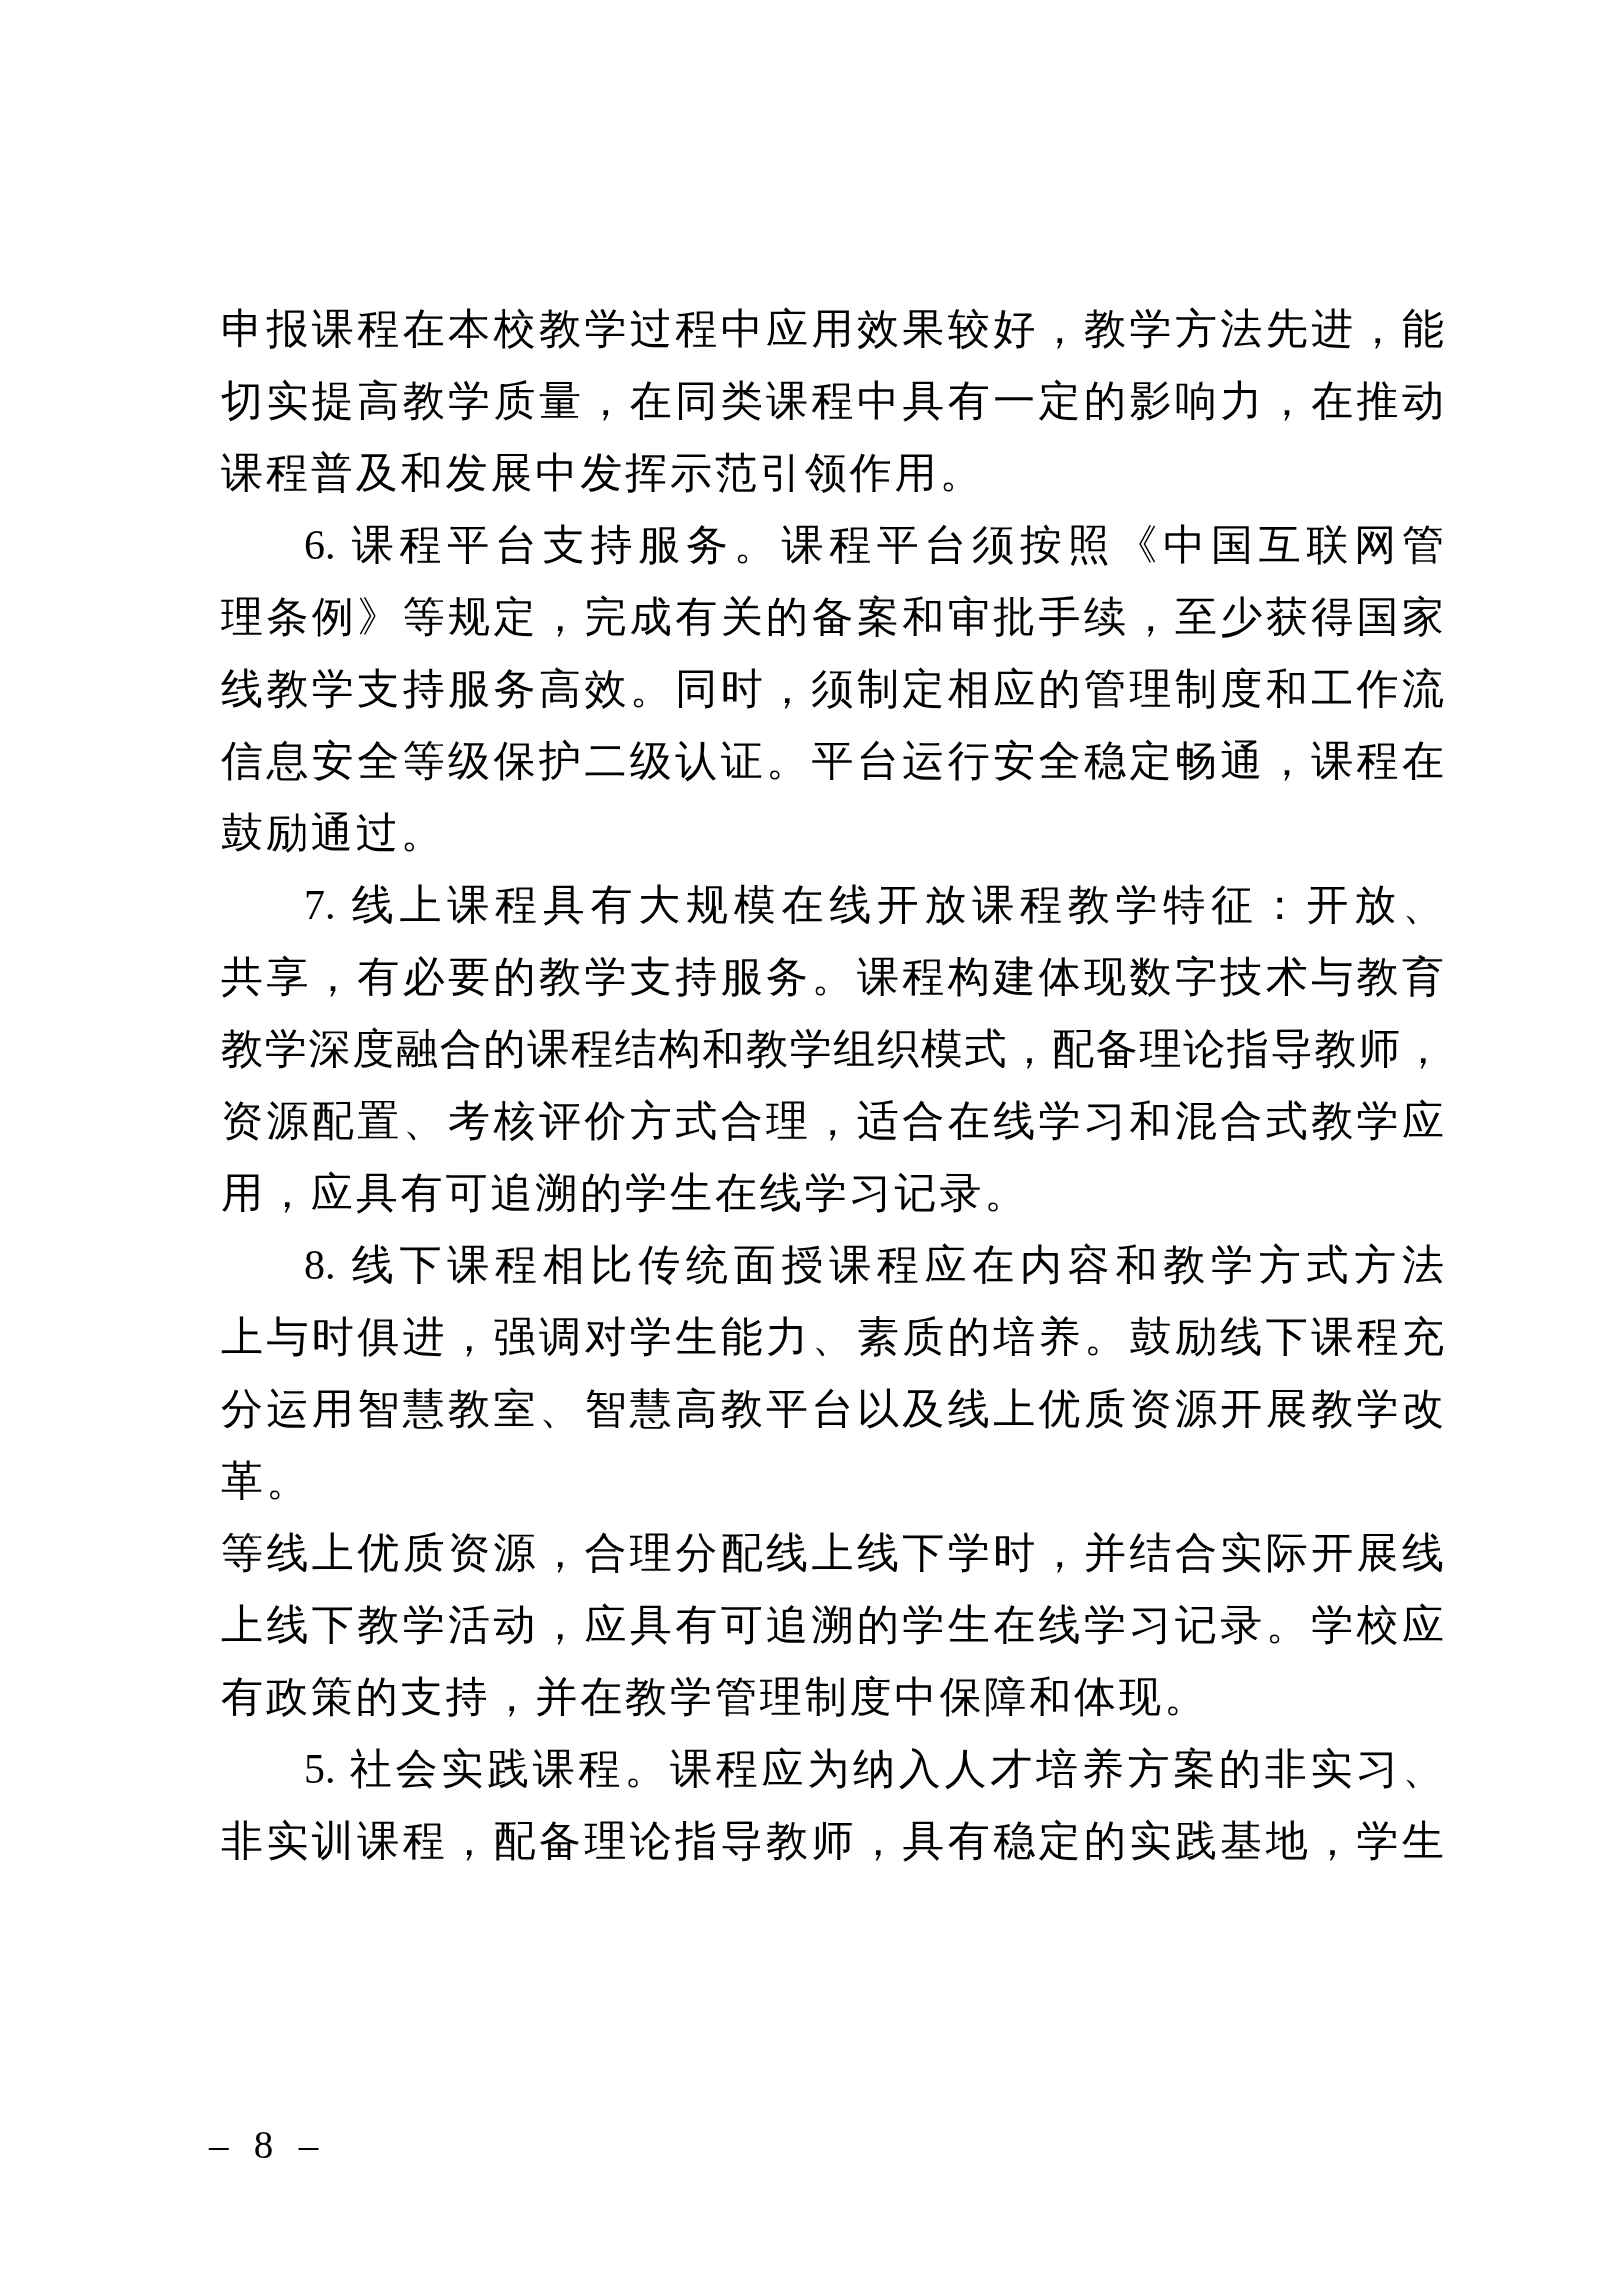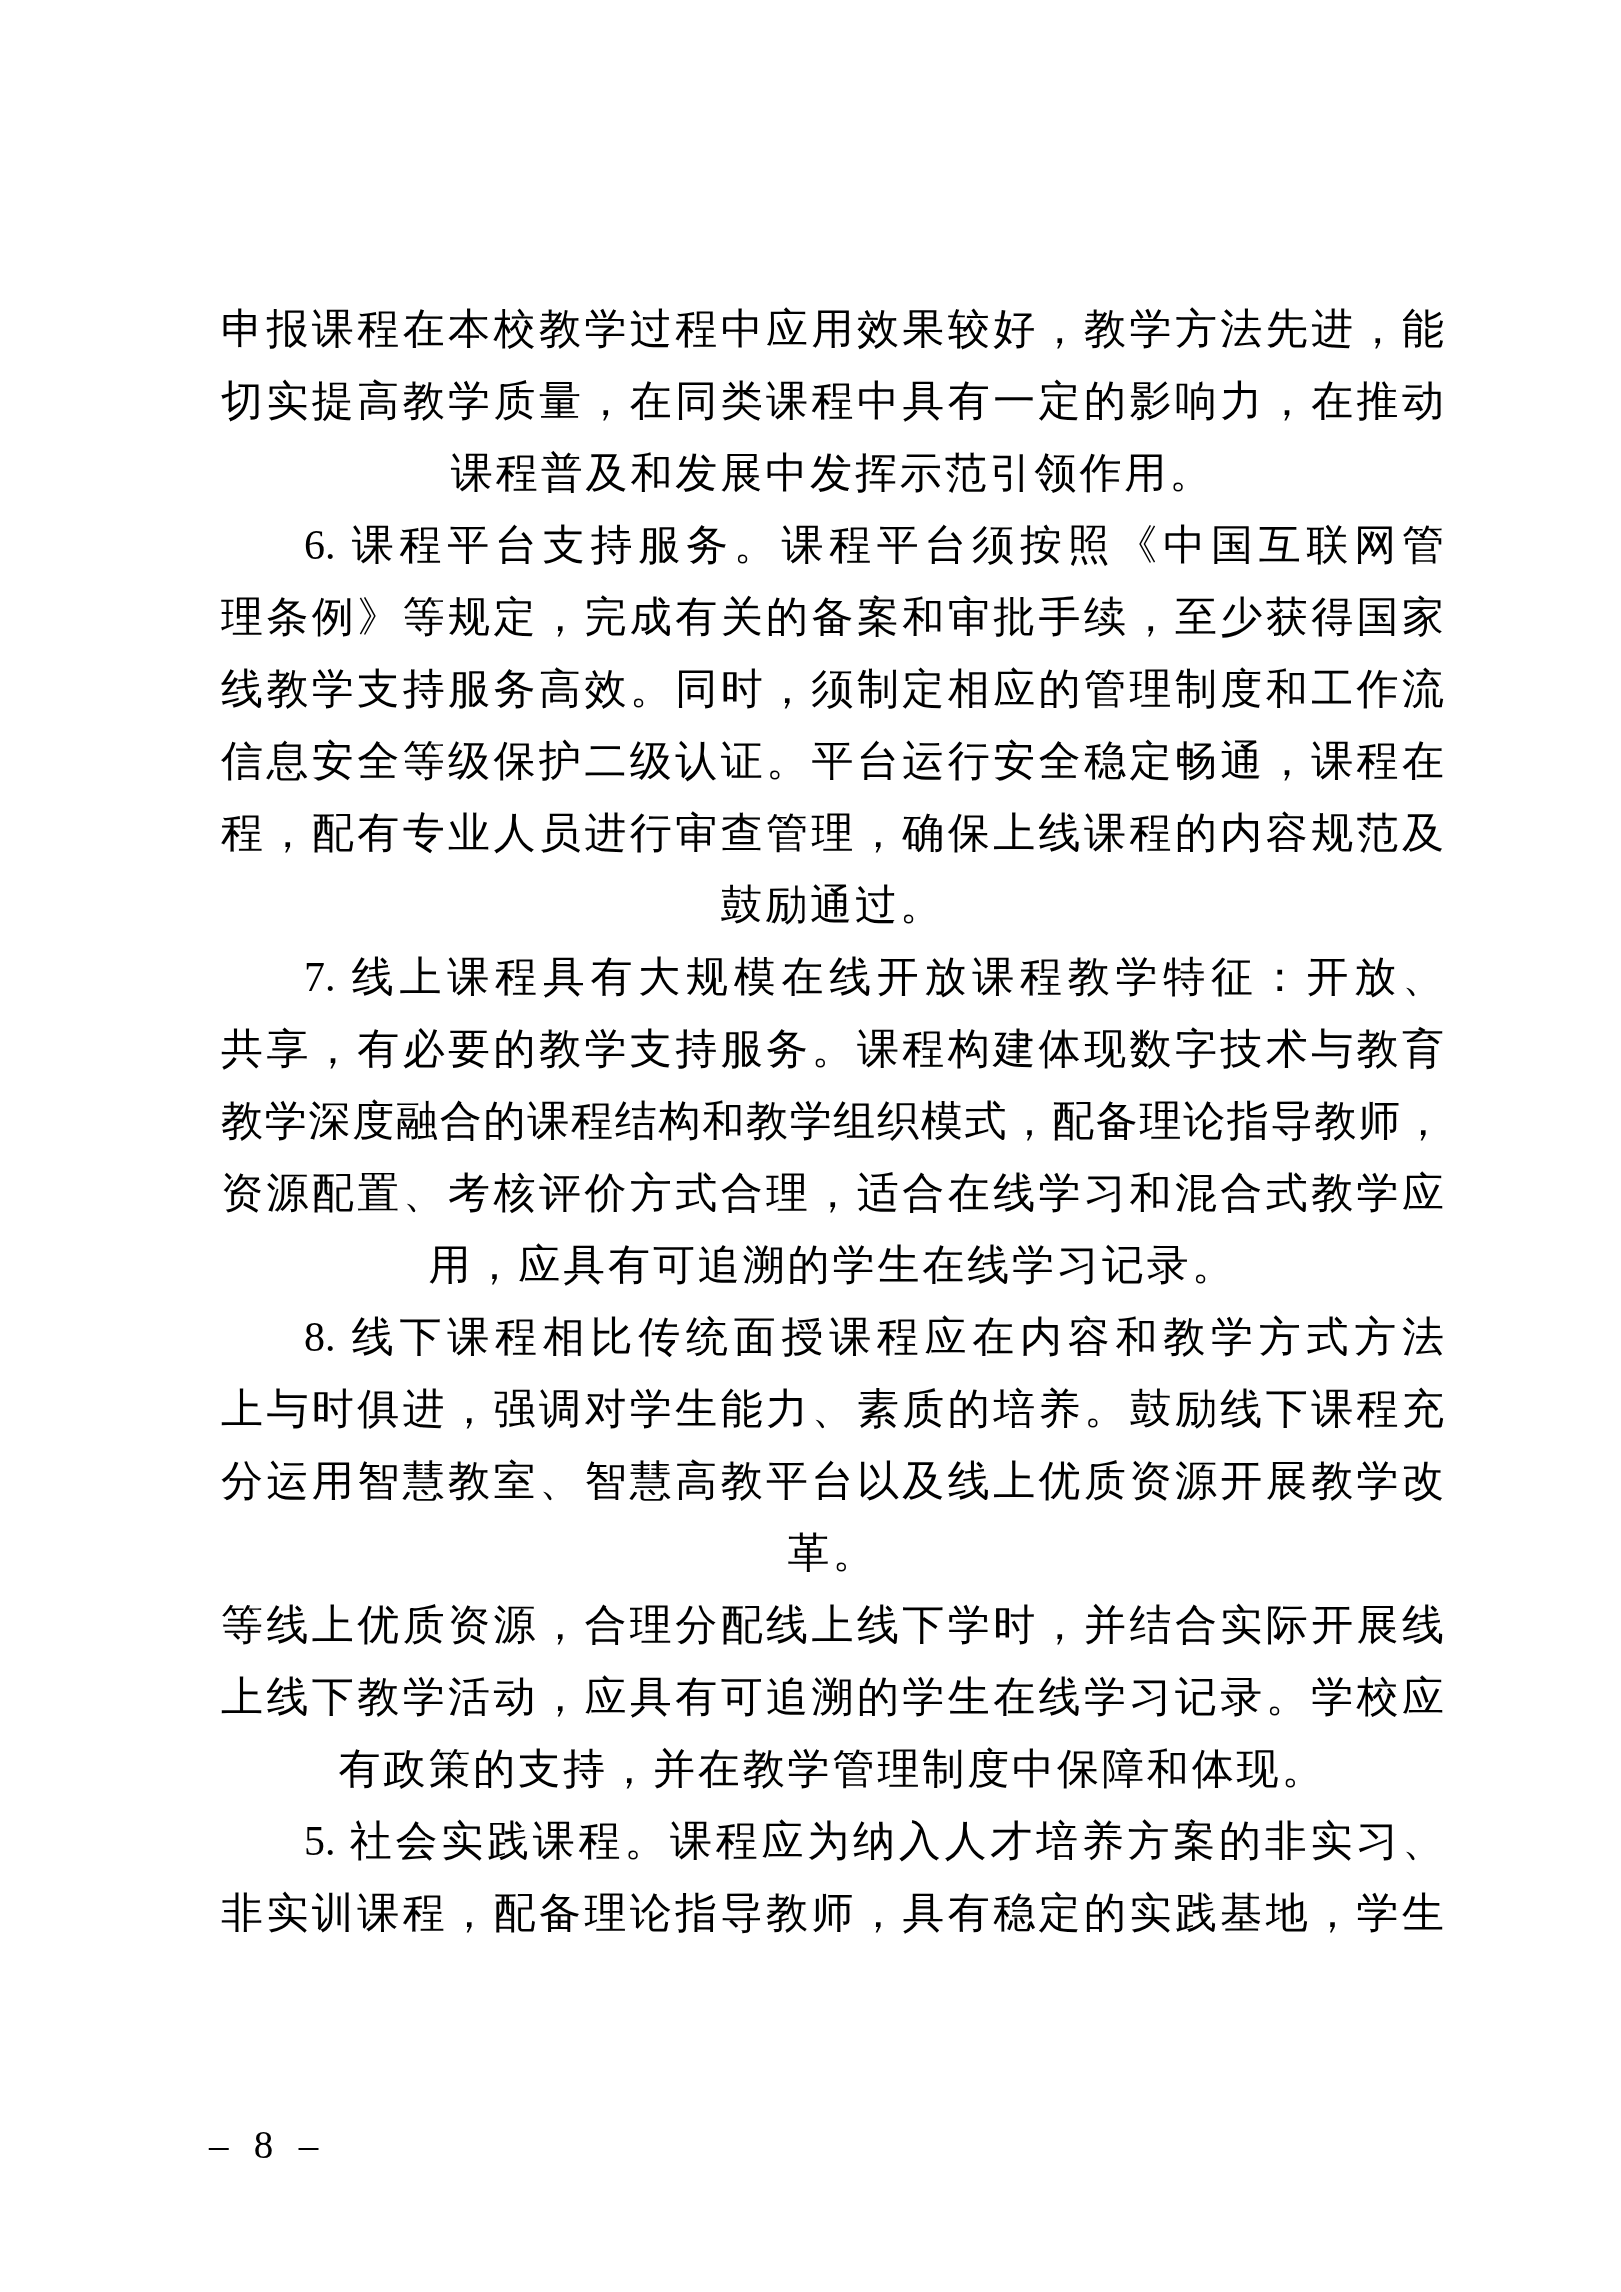--- a/index.html
+++ b/index.html
@@ -27,21 +27,21 @@
     line-height: 72px;
     height: 72px;
     white-space: pre-wrap;
     color: #000000;
   }
   .full {
     text-align: justify;
     text-align-last: justify;
   }
   .short {
-    text-align: center;
+    text-align: left;
     letter-spacing: 2.9px;
   }
   .indent {
     text-indent: 83px;
   }
   .footer {
     position: absolute;
     left: 209px;
     top: 2115px;
     font-size: 39px;
@@ -57,21 +57,20 @@
   <div class="content">
 
     <div class="line full">申报课程在本校教学过程中应用效果较好，教学方法先进，能</div>
     <div class="line full">切实提高教学质量，在同类课程中具有一定的影响力，在推动</div>
     <div class="line short">课程普及和发展中发挥示范引领作用。</div>
 
     <div class="line full indent">6. 课程平台支持服务。课程平台须按照《中国互联网管</div>
     <div class="line full">理条例》等规定，完成有关的备案和审批手续，至少获得国家</div>
     <div class="line full">线教学支持服务高效。同时，须制定相应的管理制度和工作流</div>
     <div class="line full">信息安全等级保护二级认证。平台运行安全稳定畅通，课程在</div>
-    <div class="line full">程，配有专业人员进行审查管理，确保上线课程的内容规范及</div>
     <div class="line short">鼓励通过。</div>
 
     <div class="line full indent">7. 线上课程具有大规模在线开放课程教学特征：开放、</div>
     <div class="line full">共享，有必要的教学支持服务。课程构建体现数字技术与教育</div>
     <div class="line full">教学深度融合的课程结构和教学组织模式，配备理论指导教师，</div>
     <div class="line full">资源配置、考核评价方式合理，适合在线学习和混合式教学应</div>
     <div class="line short">用，应具有可追溯的学生在线学习记录。</div>
 
     <div class="line full indent">8. 线下课程相比传统面授课程应在内容和教学方式方法</div>
     <div class="line full">上与时俱进，强调对学生能力、素质的培养。鼓励线下课程充</div>

